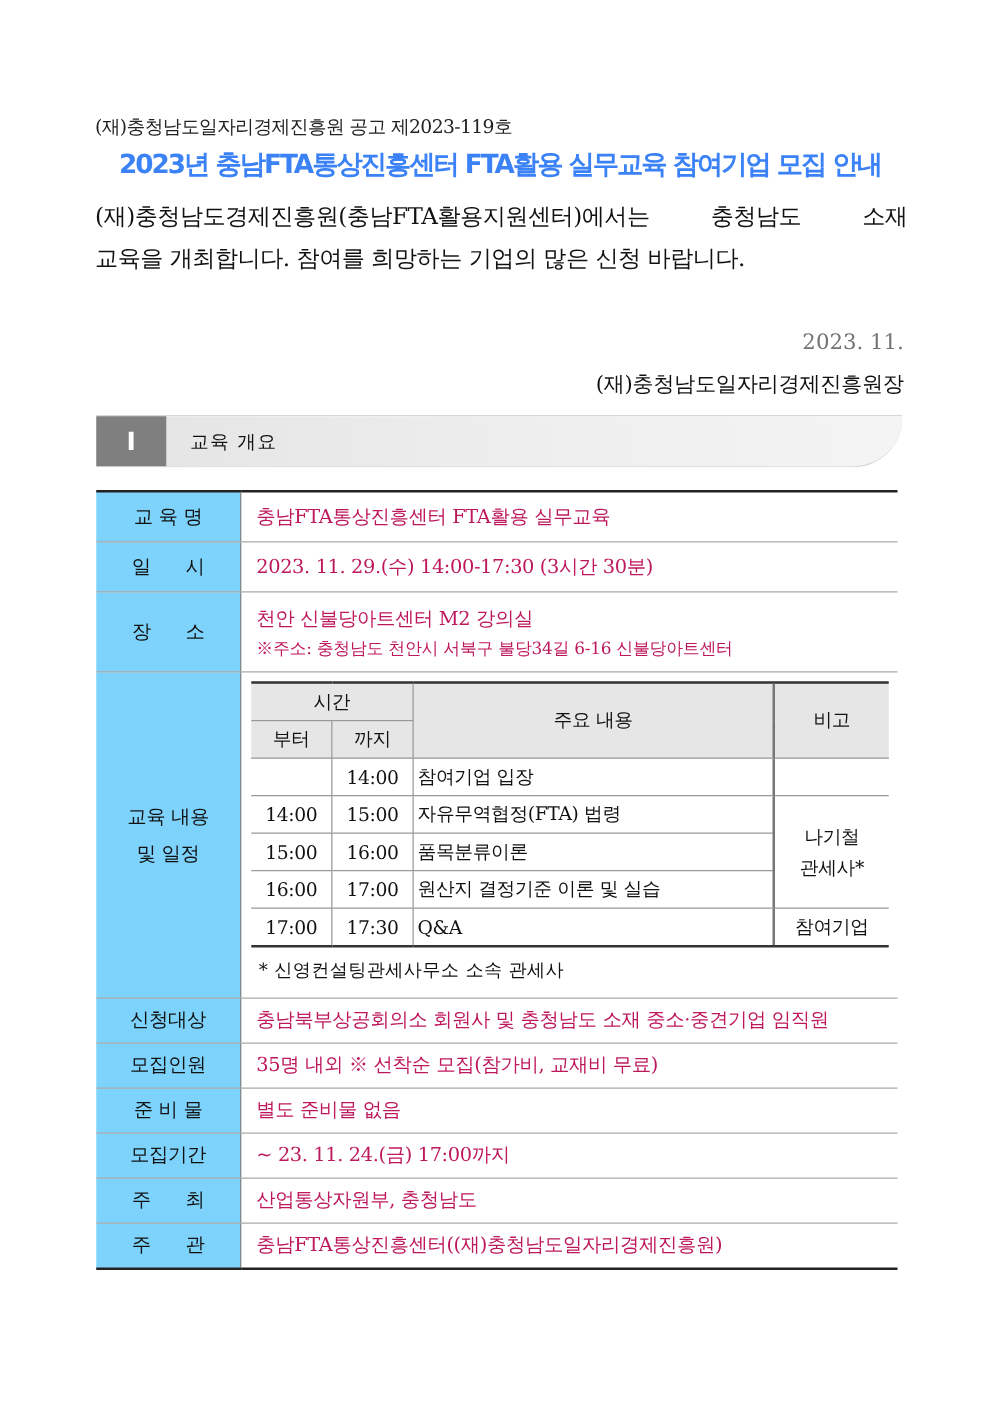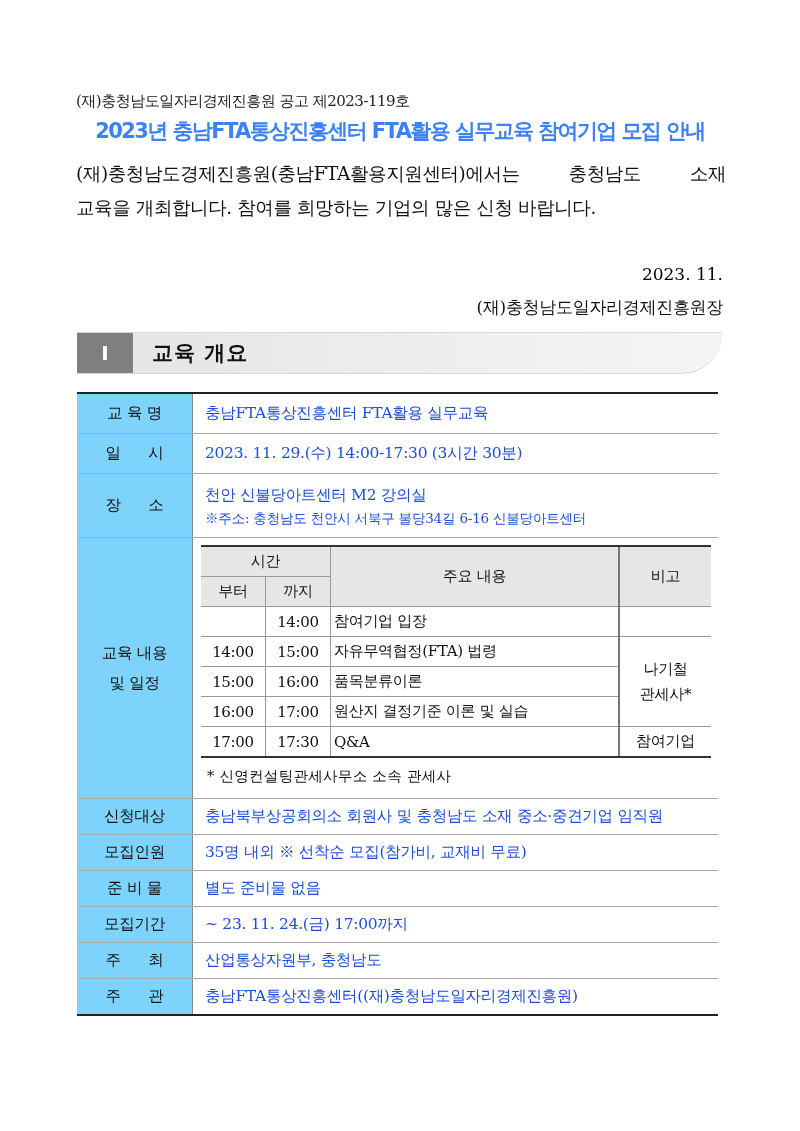--- a/index.html
+++ b/index.html
@@ -18,54 +18,54 @@
   }
   .intro {
     position: absolute; left: 76px; top: 157px; width: 650px;
     font-size: 18.5px; line-height: 34px; letter-spacing: -0.4px; text-align: justify;
     color: #111;
   }
   .intro span { display: block; }
   .intro .l1 { text-align-last: justify; }
   .intro .l2 { text-align-last: justify; }
   .date-line {
-    position: absolute; right: 77px; top: 264px; font-size: 17px; color: #000000;
+    position: absolute; right: 77px; top: 264px; font-size: 17px; color: #737373;
   }
   .signer {
     position: absolute; right: 77px; top: 296px; font-size: 17px; letter-spacing: -0.3px; color: #111; text-align: right;
   }
   .section-bar {
     position: absolute; left: 77px; top: 332px; width: 645px; height: 40px;
     background: linear-gradient(to right, #e4e4e4 0%, #efefef 60%, #f4f4f4 100%);
     border-top: 1px solid #d8d8d8; border-bottom: 1px solid #d8d8d8;
     border-bottom-right-radius: 40px 40px;
     display: flex; align-items: center;
   }
   .section-num {
     width: 56px; height: 40px; background: #7f7f7f; color: #fff;
     display: flex; align-items: center; justify-content: center;
     font-family: "DejaVu Sans", sans-serif; font-weight: bold; font-size: 20px;
   }
   .section-title {
-    margin-left: 19px; font-family: "DejaVu Sans", sans-serif; font-weight: bold;
-    font-size: 21px; letter-spacing: 1px; color: #111;
+    margin-left: 19px; font-family: "DejaVu Sans", sans-serif; font-weight: normal;
+    font-size: 15px; letter-spacing: 1px; color: #111;
   }
 
   table.main {
     position: absolute; left: 77px; top: 392px; width: 641px;
     border-collapse: collapse; font-size: 15.5px; letter-spacing: -0.3px;
   }
   table.main > tbody > tr > td { border-bottom: 1px solid #aaaaaa; padding: 0; }
   table.main > tbody > tr:first-child > td { border-top: 2px solid #222; }
   table.main > tbody > tr:last-child > td { border-bottom: 2px solid #222; }
   td.lab {
     width: 115px; background: #7dd3fc; text-align: center; border-right: 1px solid #888;
     font-size: 15.5px; color: #111;
   }
-  td.val { padding-left: 12px !important; color: #1d4ed8; margin-left: 40px; }
+  td.val { padding-left: 12px !important; color: #be185d; margin-left: 40px; }
   tr.h39 > td { height: 39px; }
   tr.h36 > td { height: 35px; }
   .venue-line1 { display: block; font-size: 15.5px; margin-top: 2px; }
   .venue-line2 { display: block; font-size: 13.5px; margin-top: 4px; letter-spacing: -0.2px; }
 
   td.sched-cell { padding: 7px 0 0 8px !important; vertical-align: top; }
   table.sched {
     width: 510px; border-collapse: collapse; font-size: 15px;
   }
   table.sched td { border: 1px solid #999; height: 29px; text-align: center; padding: 0; }

